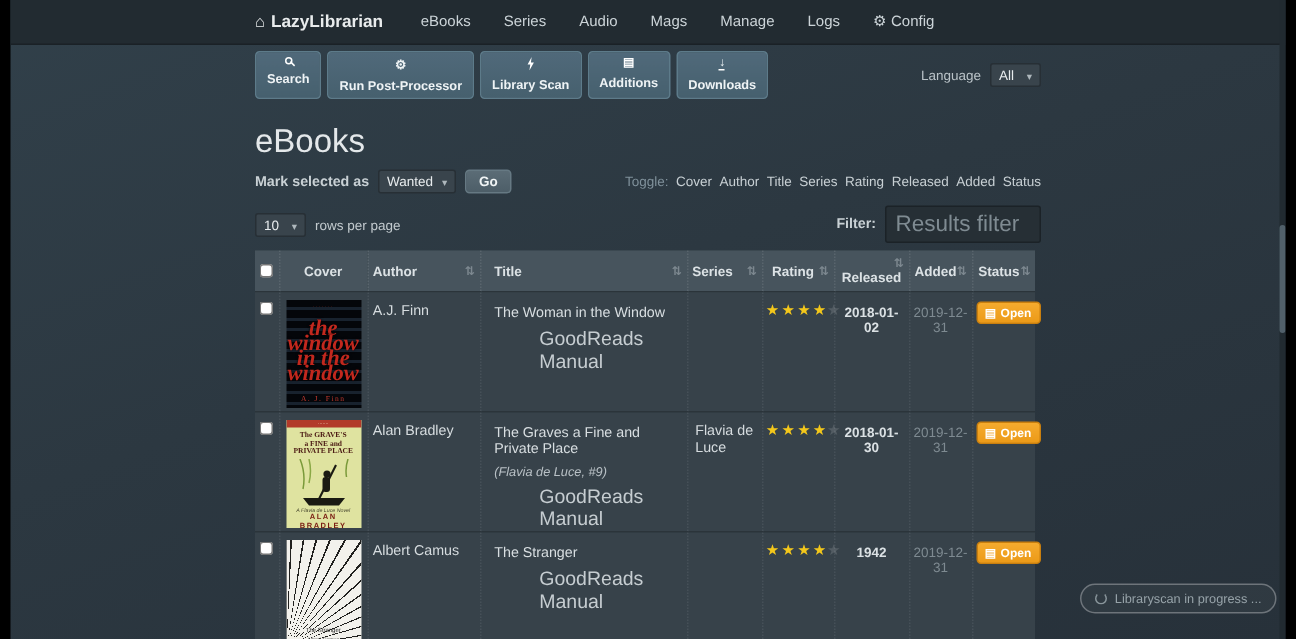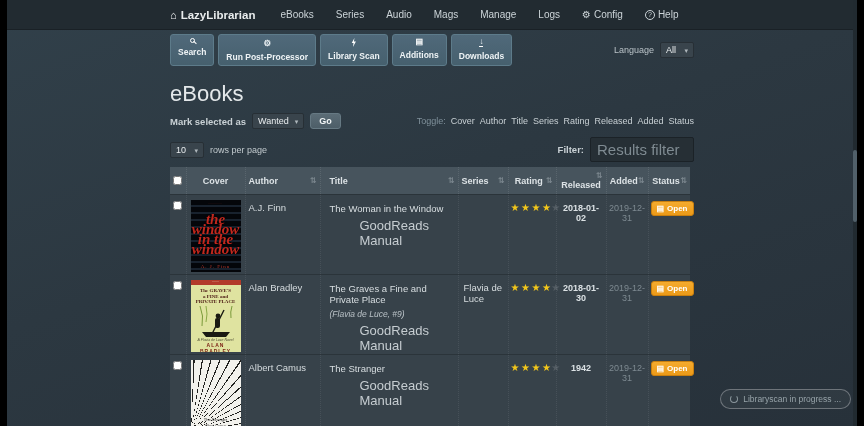--- a/index.html
+++ b/index.html
@@ -163,24 +163,20 @@
         </div>
       <div class="nav-item">
           <span>Manage</span>
         </div>
       <div class="nav-item">
           <span>Logs</span>
         </div>
       <div class="nav-item">
         <span class="gear-glyph">⚙</span>
         <span>Config</span>
-      </div>
-      <div class="nav-item">
-        <span class="help-circle">?</span>
-        <span>Help</span>
       </div>
     </div>
   </div>
 
   <div class="toolbar-row">
     <div class="container">
       <div class="btn-group">
         <button class="tb-btn">
           <span class="mag"></span>
           <span>Search</span>

